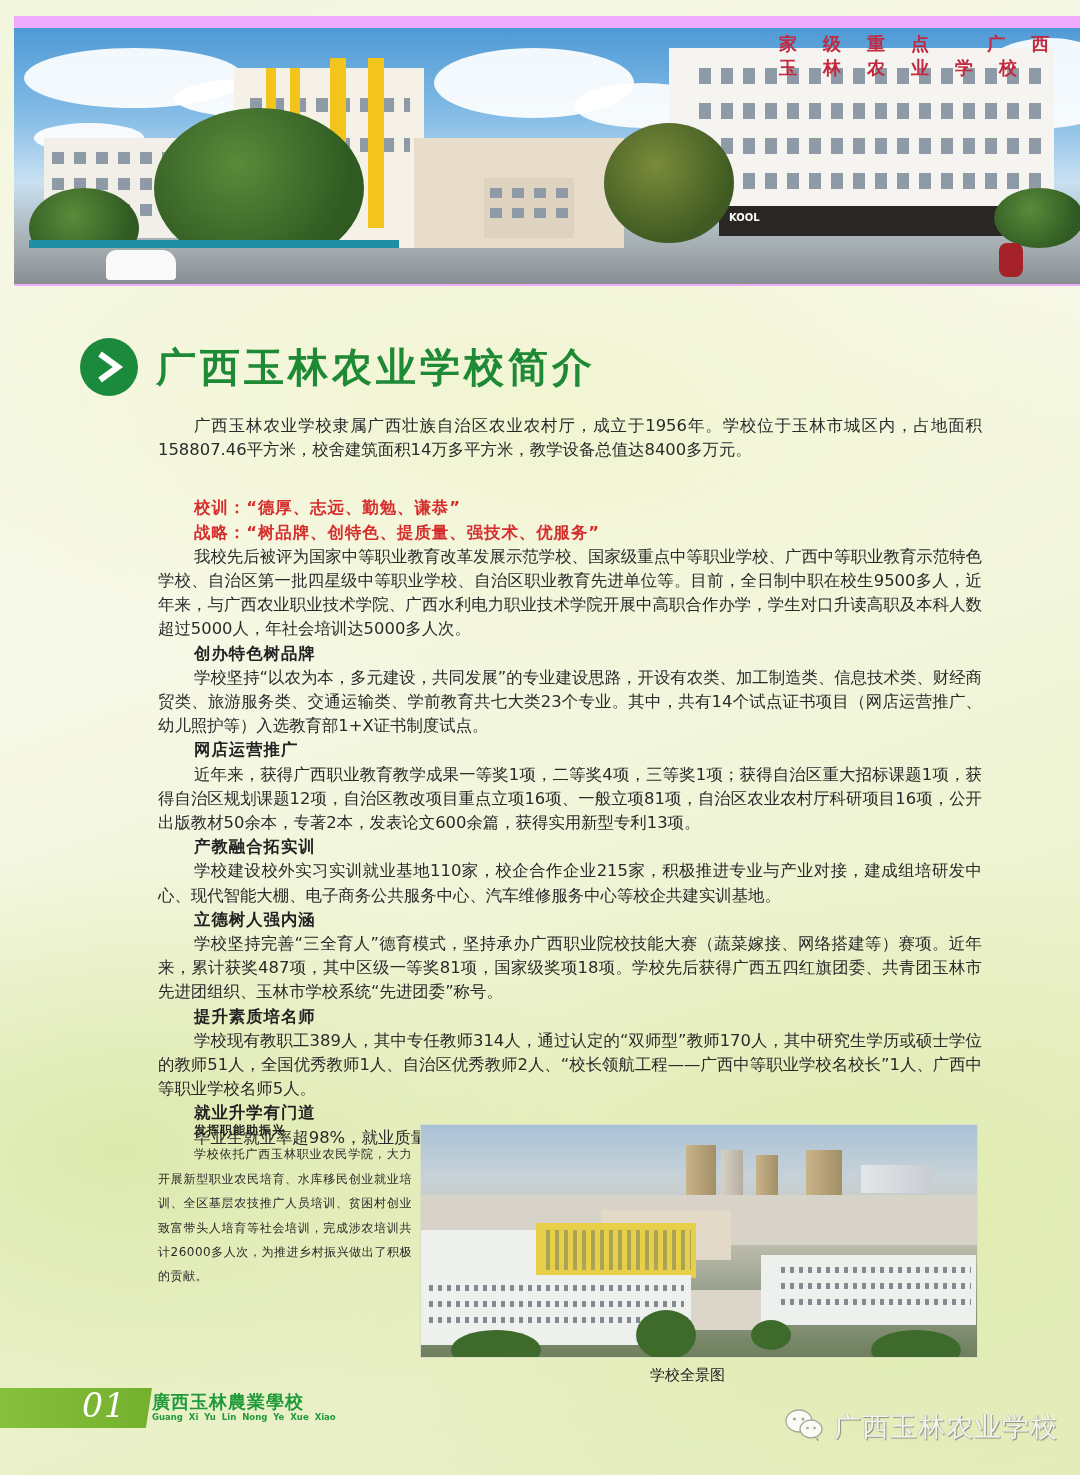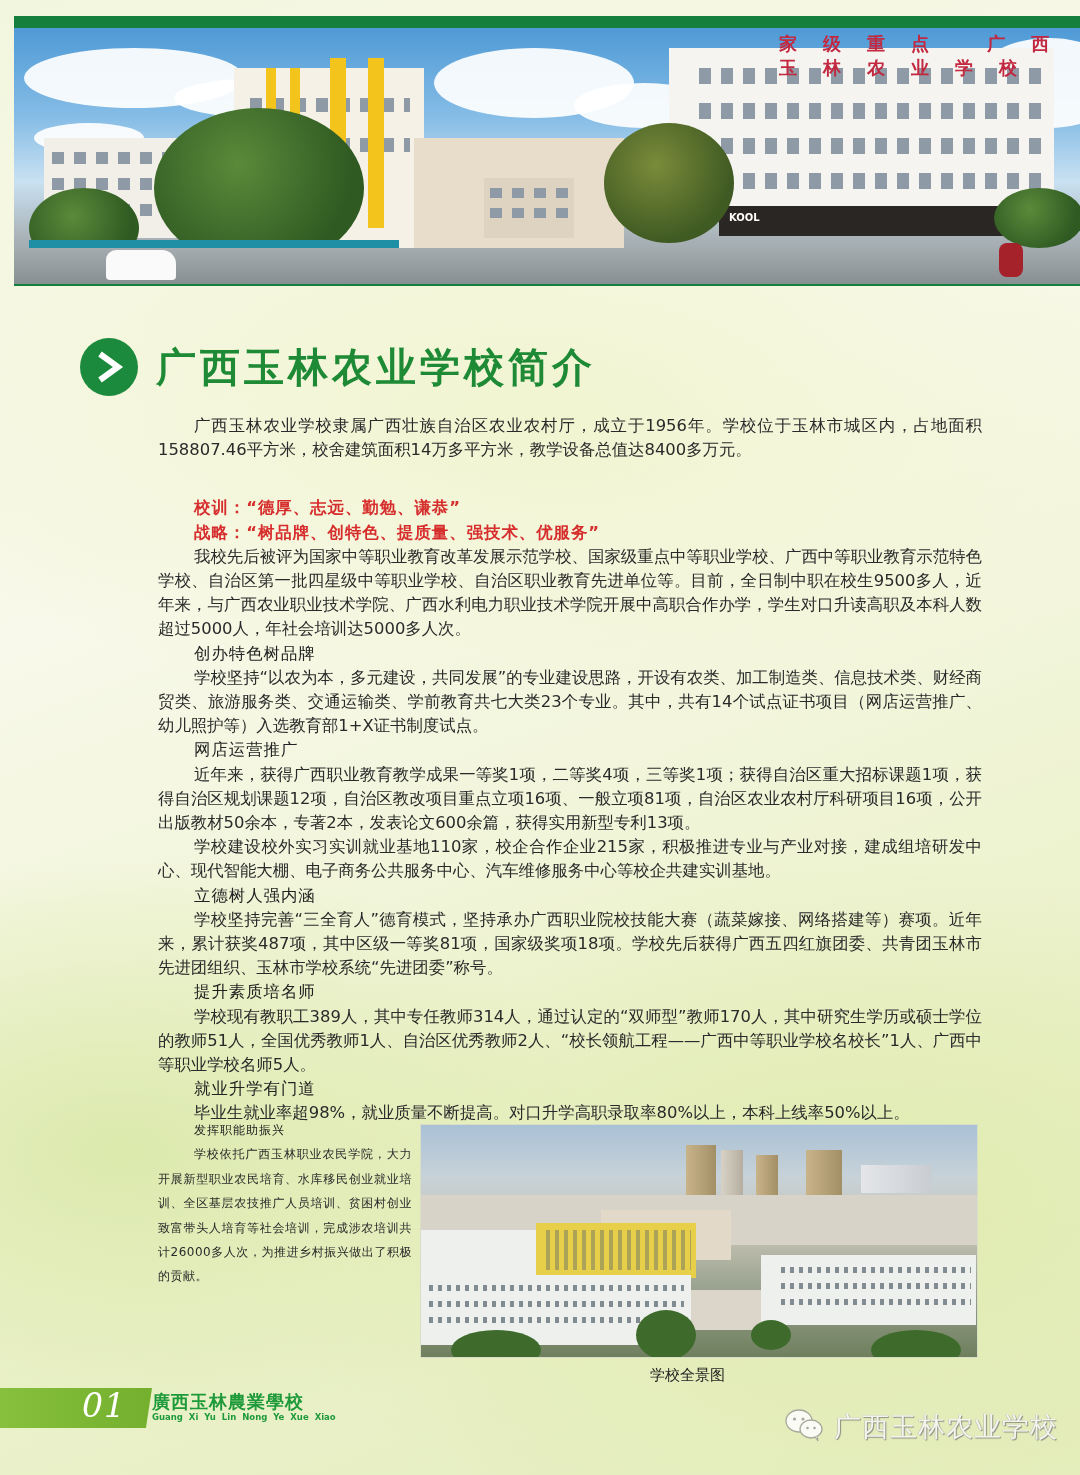--- a/index.html
+++ b/index.html
@@ -11,21 +11,21 @@
       background:
         radial-gradient(ellipse 900px 500px at 850px 1200px, rgba(222,234,170,0.85), rgba(255,255,255,0) 70%),
         radial-gradient(ellipse 700px 420px at 120px 1150px, rgba(214,230,160,0.75), rgba(255,255,255,0) 70%),
         radial-gradient(ellipse 900px 400px at 540px 420px, rgba(240,244,205,0.9), rgba(255,255,255,0) 75%),
         linear-gradient(160deg, #f3f6de 0%, #f8f9ea 35%, #eef3d1 65%, #e4edbd 100%);
     }
 
     
     .banner-frame {
       position: absolute; left: 14px; top: 16px; width: 1066px; height: 270px;
-      background: #15803d;
+      background: #f0abfc;
     }
     .banner {
       position: absolute; left: 0; top: 12px; width: 1066px; height: 256px; overflow: hidden;
       background: linear-gradient(180deg, #4f9ad6 0%, #86bde6 35%, #c9e1f2 60%, #a9b2b7 82%, #8e979c 100%);
     }
     .cloud { position: absolute; background: #fff; border-radius: 50%; opacity: .92; }
     .bldg { position: absolute; background: #f2efe8; }
     .bldg .win { position: absolute; background: repeating-linear-gradient(90deg, #8e9aa5 0 12px, transparent 12px 22px); }
     .yellow-stripe { position: absolute; background: #f3c41b; }
     .tree { position: absolute; border-radius: 50%; background: radial-gradient(circle at 40% 35%, #5b8a3a, #2f5a22 70%); }
@@ -45,21 +45,21 @@
     .title-text {
       margin-left: 18px; font-size: 40px; font-weight: bold; color: #1e8a36;
       letter-spacing: 4px; font-family: "DejaVu Sans", sans-serif;
     }
 
     
     .content { position: absolute; left: 158px; top: 414px; width: 824px; font-size: 16.4px; line-height: 24.2px; }
     .para { text-indent: 36px; text-align: justify; text-align-last: left; }
     .gap { height: 34px; }
     .red-line { color: #d62d2d; font-weight: bold; padding-left: 36px; font-size: 16.4px; letter-spacing: 1px; }
-    .heading { font-weight: normal; padding-left: 36px; color: #222; letter-spacing: 1px; }
+    .heading { font-weight: bold; padding-left: 36px; color: #222; letter-spacing: 1px; }
 
     .final-section { position: absolute; left: 158px; top: 1118px; width: 254px; font-size: 12px; line-height: 24.4px; }
     .final-section .para { letter-spacing: 0.5px; }
 
     
     .aerial {
       position: absolute; left: 420px; top: 1124px; width: 558px; height: 234px; overflow: hidden;
       background: linear-gradient(180deg, #a9c1d6 0%, #c7d2d8 22%, #c9c4b7 45%, #9aa38f 70%, #6f7f5e 100%);
       border: 1px solid #d9dfc7;
     }
@@ -159,20 +159,21 @@
   <p class="red-line">校训：“德厚、志远、勤勉、谦恭”</p>
   <p class="red-line">战略：“树品牌、创特色、提质量、强技术、优服务”</p>
   <p class="para">我校先后被评为国家中等职业教育改革发展示范学校、国家级重点中等职业学校、广西中等职业教育示范特色学校、自治区第一批四星级中等职业学校、自治区职业教育先进单位等。目前，全日制中职在校生9500多人，近年来，与广西农业职业技术学院、广西水利电力职业技术学院开展中高职合作办学，学生对口升读高职及本科人数超过5000人，年社会培训达5000多人次。</p>
 
   <p class="heading">创办特色树品牌</p>
   <p class="para">学校坚持“以农为本，多元建设，共同发展”的专业建设思路，开设有农类、加工制造类、信息技术类、财经商贸类、旅游服务类、交通运输类、学前教育共七大类23个专业。其中，共有14个试点证书项目（网店运营推广、幼儿照护等）入选教育部1+X证书制度试点。</p>
 
   <p class="heading">网店运营推广</p>
   <p class="para">近年来，获得广西职业教育教学成果一等奖1项，二等奖4项，三等奖1项；获得自治区重大招标课题1项，获得自治区规划课题12项，自治区教改项目重点立项16项、一般立项81项，自治区农业农村厅科研项目16项，公开出版教材50余本，专著2本，发表论文600余篇，获得实用新型专利13项。</p>
 
+  <p class="heading">产教融合拓实训</p>
   <p class="para">学校建设校外实习实训就业基地110家，校企合作企业215家，积极推进专业与产业对接，建成组培研发中心、现代智能大棚、电子商务公共服务中心、汽车维修服务中心等校企共建实训基地。</p>
 
   <p class="heading">立德树人强内涵</p>
   <p class="para">学校坚持完善“三全育人”德育模式，坚持承办广西职业院校技能大赛（蔬菜嫁接、网络搭建等）赛项。近年来，累计获奖487项，其中区级一等奖81项，国家级奖项18项。学校先后获得广西五四红旗团委、共青团玉林市先进团组织、玉林市学校系统“先进团委”称号。</p>
 
   <p class="heading">提升素质培名师</p>
   <p class="para">学校现有教职工389人，其中专任教师314人，通过认定的“双师型”教师170人，其中研究生学历或硕士学位的教师51人，全国优秀教师1人、自治区优秀教师2人、“校长领航工程——广西中等职业学校名校长”1人、广西中等职业学校名师5人。</p>
 
   <p class="heading">就业升学有门道</p>
   <p class="para">毕业生就业率超98%，就业质量不断提高。对口升学高职录取率80%以上，本科上线率50%以上。</p>

